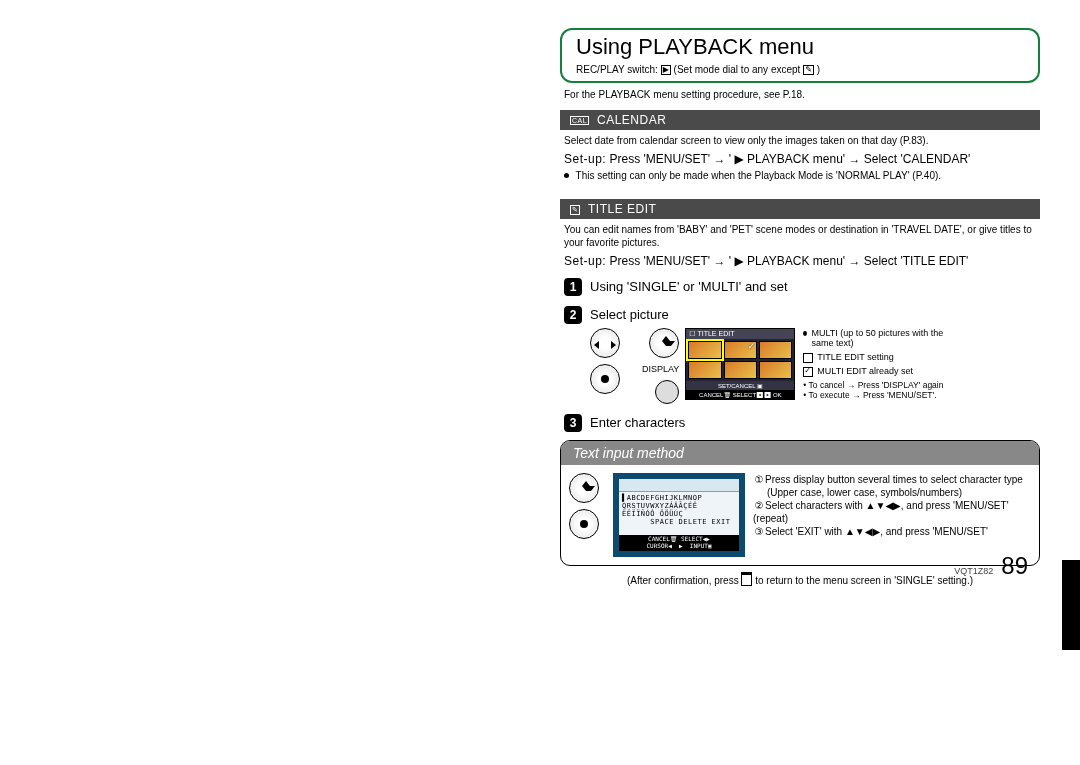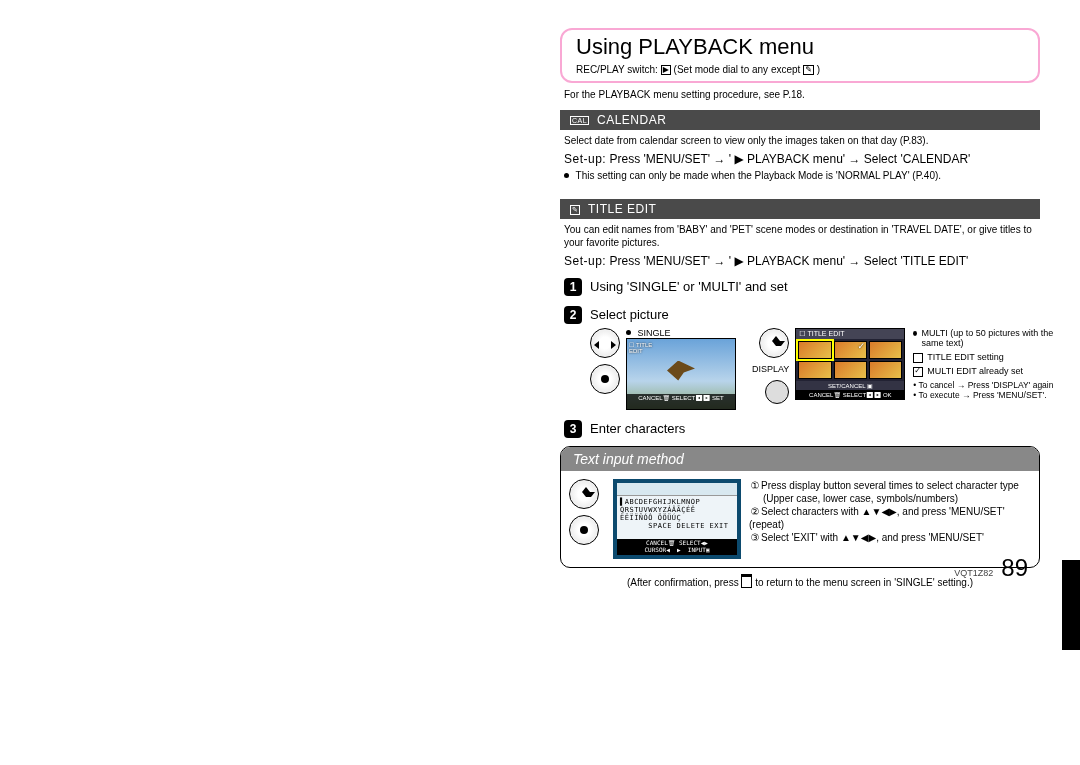--- a/index.html
+++ b/index.html
@@ -13,21 +13,21 @@
     height: 765px;
     position: relative;
   }
   .page {
     position: absolute;
     left: 560px;
     top: 28px;
     width: 480px;
   }
   .title-box {
-    border: 2px solid #f9a8d4;
+    border: 2px solid #15803d;
     border-radius: 12px;
     padding: 0;
     overflow: hidden;
     margin-bottom: 6px;
   }
   .title-main {
     font-size: 22px;
     padding: 4px 14px 2px 14px;
     font-weight: normal;
   }
@@ -220,21 +220,21 @@
     padding: 4px 12px;
     font-style: italic;
   }
   .ti-body {
     display: flex;
     padding: 8px;
     gap: 8px;
     align-items: flex-start;
   }
   .ti-screen {
-    width: 120px; height: 72px; border:4px solid #0c4a6e; background:#fff; position:relative;
+    width: 120px; height: 72px; border:6px solid #0c4a6e; background:#fff; position:relative;
     font-family: monospace;
   }
   .ti-top {
     height:12px; background:#d8e8f0; border-bottom:1px solid #999;
   }
   .ti-text {
     font-size:7px; padding:2px 3px; line-height:1.15; letter-spacing:0.5px;
     background:#eef4f8; height:40px;
   }
   .ti-cursor { color:#000; }
@@ -344,32 +344,20 @@
     <div class="step-num">2</div>
     <div class="step-text">Select picture</div>
   </div>
 
   <div class="select-row">
 
     <div style="display:flex; align-items:flex-start;">
       <div class="dpad-col">
         <div class="dpad dpad-lr"></div>
         <div class="dpad dpad-center"></div>
-      </div>
-      <div>
-        <div class="single-label">
-          <span class="bullet-dot"></span>
-          <span>SINGLE</span>
-        </div>
-        <div class="screen">
-          <div class="screen-top" style="white-space:pre;">☐ TITLE
-EDIT</div>
-          <div class="screen-bird"></div>
-          <div class="screen-bar">CANCEL🗑 SELECT◀▶ SET</div>
-        </div>
       </div>
     </div>
 
     <div style="display:flex; align-items:flex-start; margin-left:16px;">
       <div class="dpad-col">
         <div class="dpad dpad-ud dpad-lr"></div>
         <div class="display-label">DISPLAY</div>
         <div class="dpad dpad-small" style="background:#ddd;"></div>
       </div>
       <div class="screen-multi">

